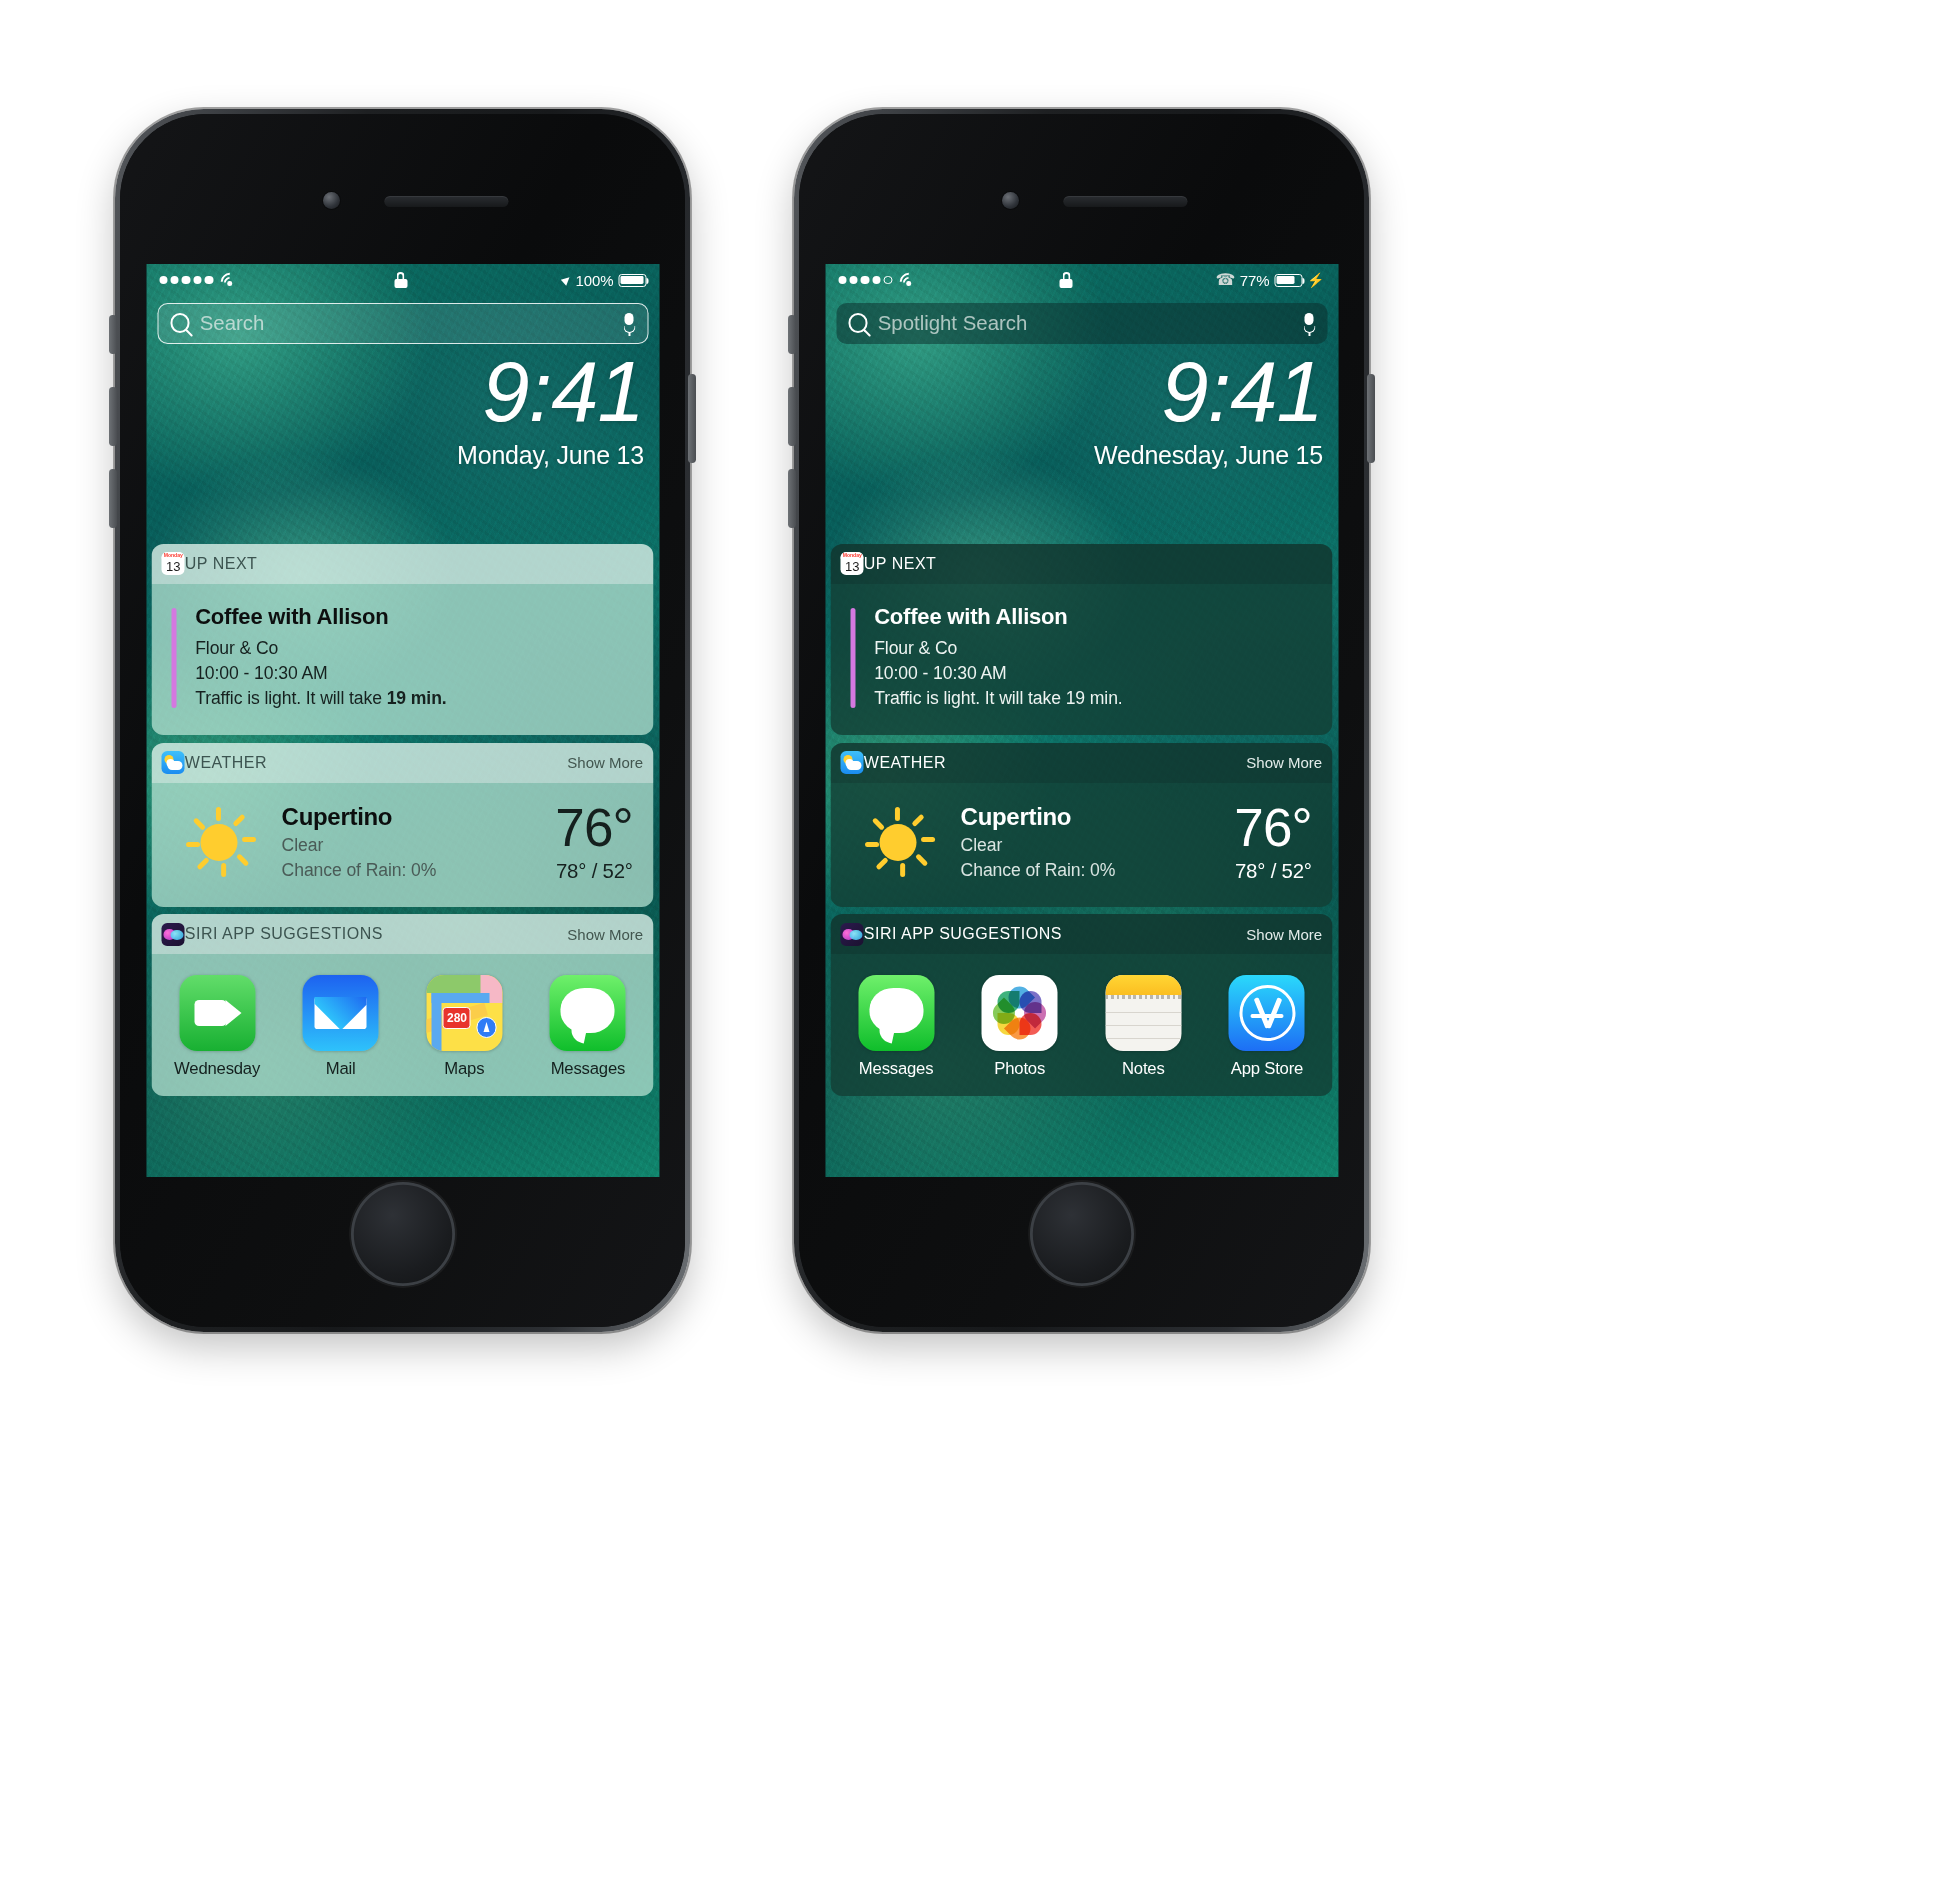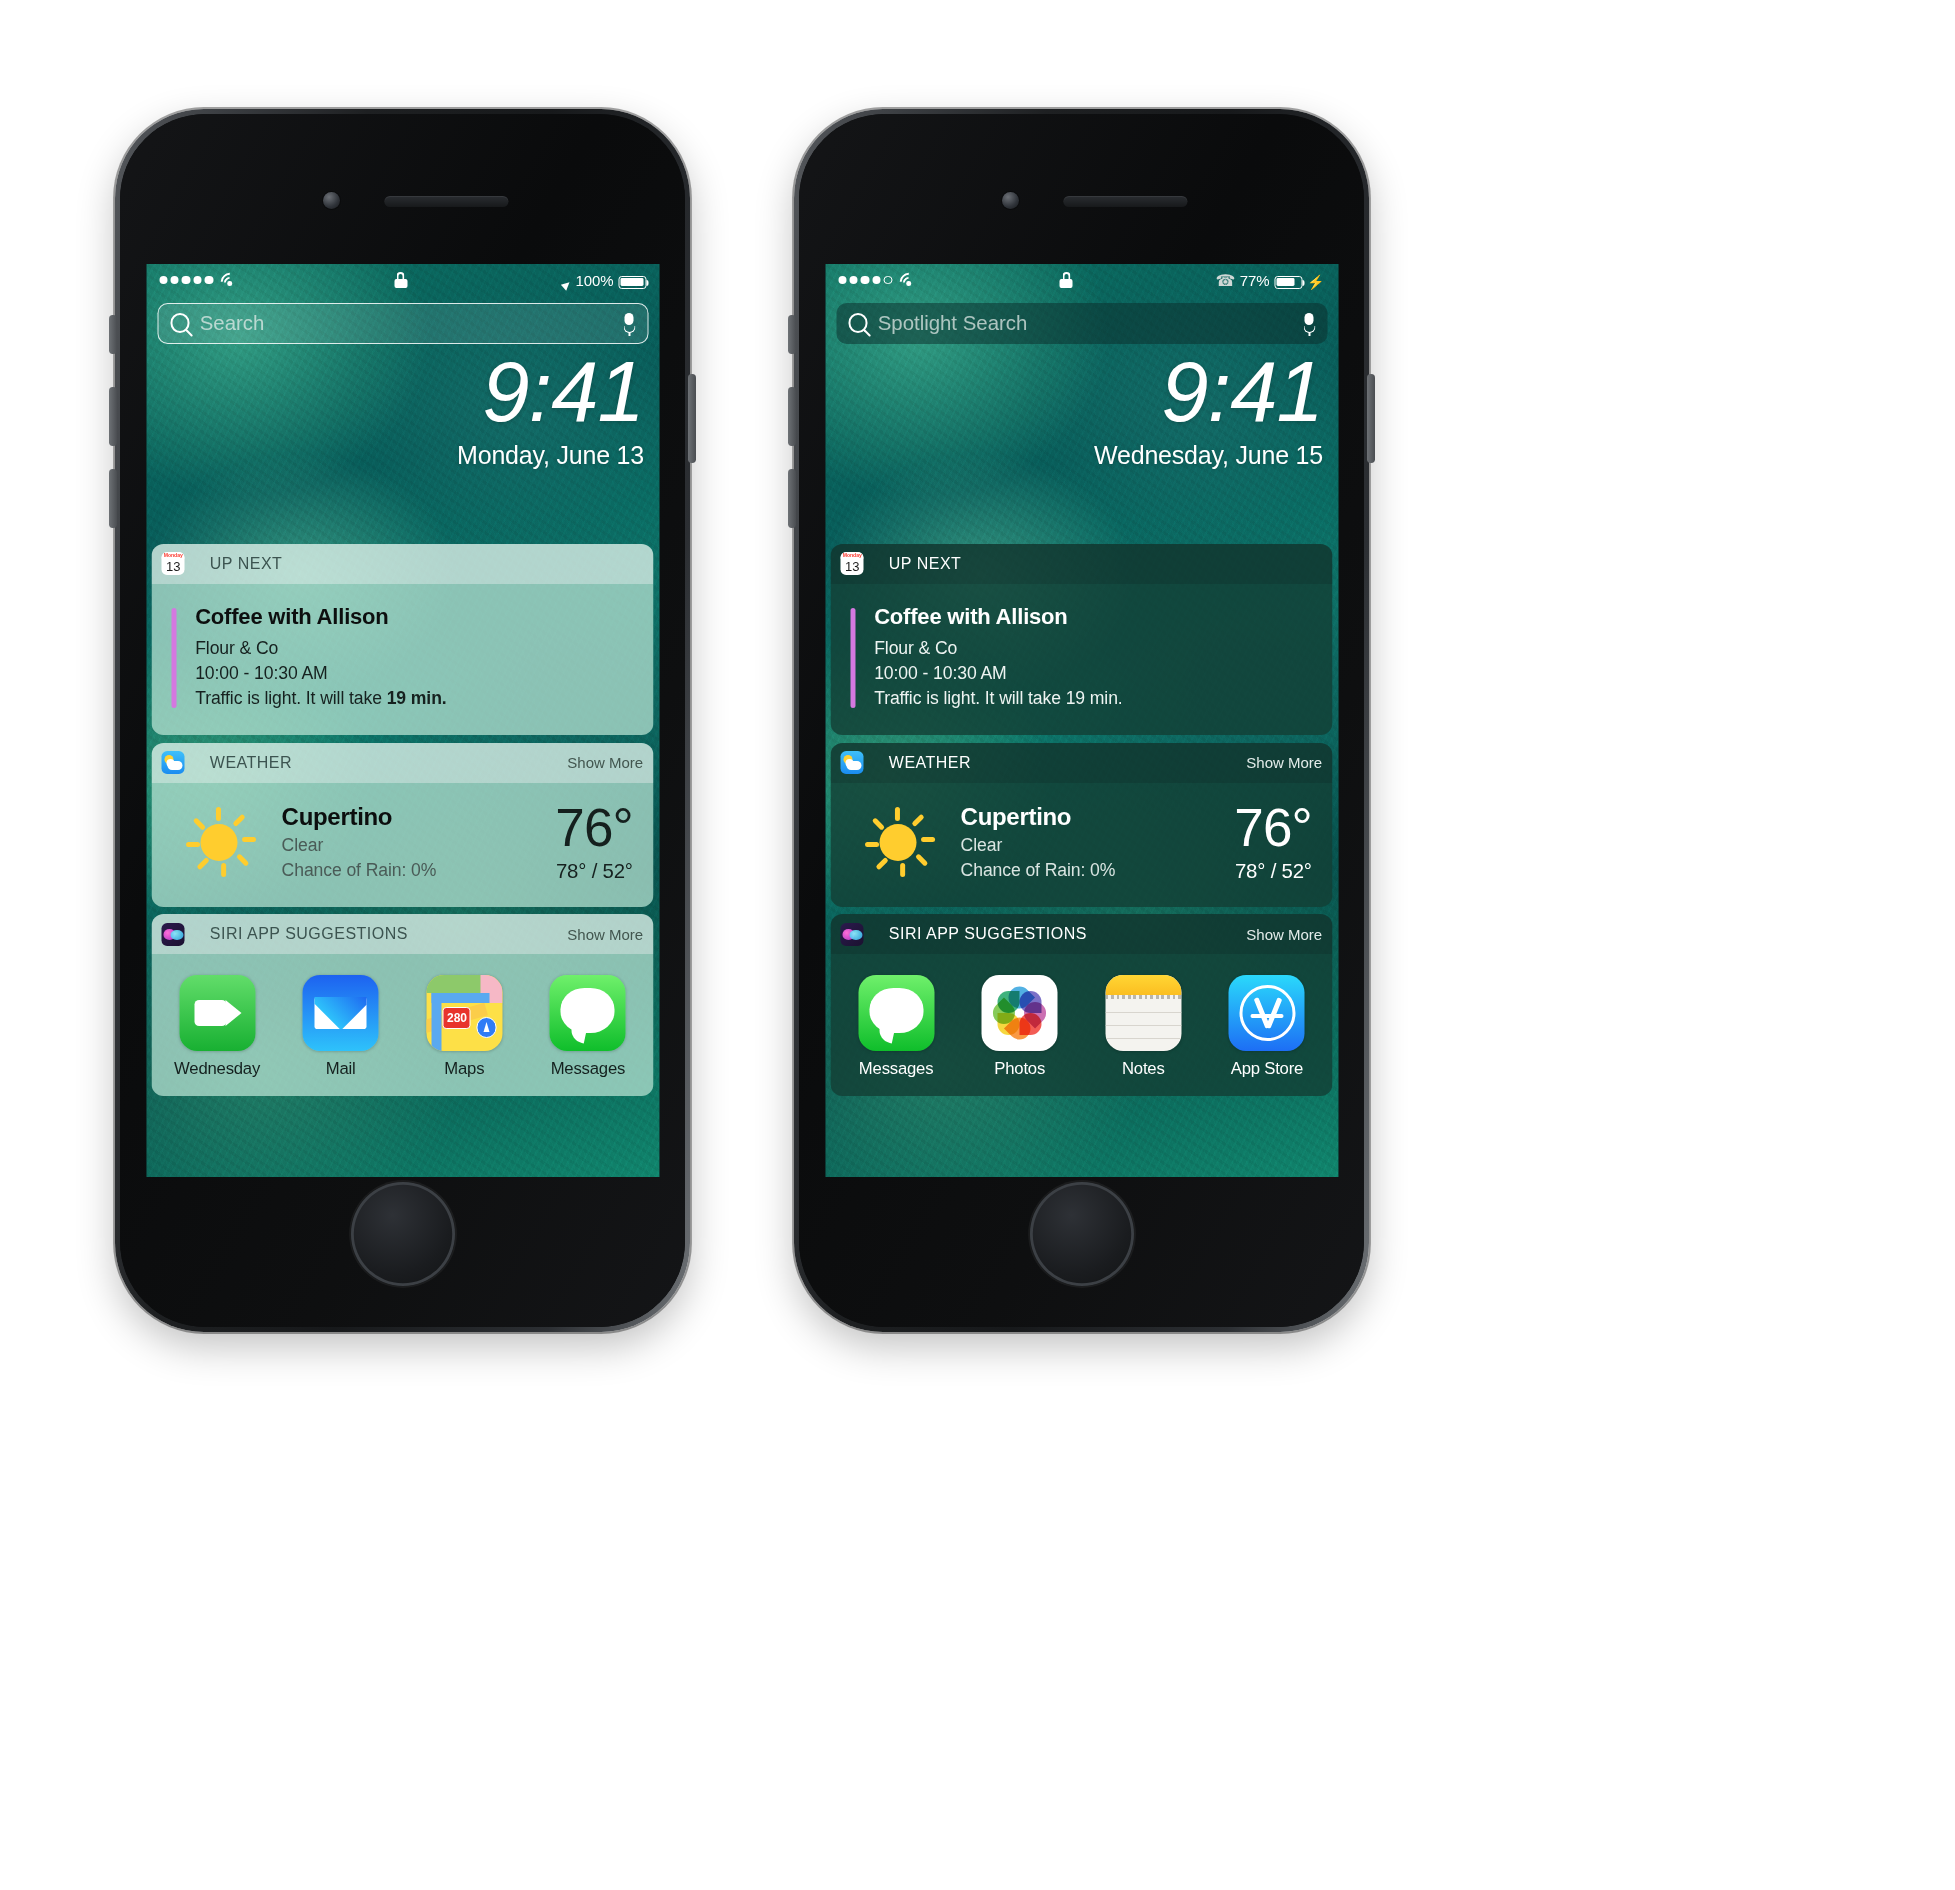--- a/index.html
+++ b/index.html
@@ -116,21 +116,21 @@
   .wifi{width:17.6px;height:14px;position:relative;margin-left:2.8px;}
   .wifi i{position:absolute;left:50%;transform:translateX(-50%);border-radius:50%;
     border:2px solid #fff;border-bottom-color:transparent;border-left-color:transparent;border-right-color:transparent;}
   .wifi i:nth-child(1){width:17.6px;height:17.6px;top:0;transform:translateX(-50%) rotate(-45deg);}
   .wifi i:nth-child(2){width:11px;height:11px;top:3.7px;transform:translateX(-50%) rotate(-45deg);}
   .wifi i:nth-child(3){width:4.6px;height:4.6px;top:8px;background:#fff;border:none;}
   .sb-center{flex:1;display:flex;justify-content:center;align-items:center;}
   .lock-ico{width:13px;height:16.7px;position:relative;}
   .lock-ico b{position:absolute;bottom:0;left:0;width:13px;height:9.3px;background:#fff;border-radius:1.9px;display:block;}
   .lock-ico s{position:absolute;top:0;left:2.8px;width:7.4px;height:8.3px;border:2px solid #fff;border-bottom:none;border-radius:4.6px 4.6px 0 0;display:block;}
-  .sb-right{display:flex;align-items:flex-end;gap:4.6px;font-size:15px;letter-spacing:-0.1px;}
+  .sb-right{display:flex;align-items:center;gap:4.6px;font-size:15px;letter-spacing:-0.1px;}
   .loc-arrow{width:0;height:0;border-left:8.3px solid #fff;border-top:4.6px solid transparent;border-bottom:4.6px solid transparent;transform:rotate(-42deg);}
   .bt-ico{font-size:16px;color:#cfd8d6;line-height:1;}
   .battery{width:28px;height:13px;border:1.5px solid #fff;border-radius:3.2px;position:relative;padding:1.3px;}
   .battery .fill{height:100%;background:#fff;border-radius:1.4px;}
   .battery::after{content:"";position:absolute;right:-3.7px;top:3.7px;width:2.2px;height:5.6px;background:#fff;border-radius:0 1.9px 1.9px 0;}
   .bolt{font-size:14px;line-height:1;margin-left:0.9px;}
 
   
   .searchbar{
     position:absolute; top:39px; left:11px; right:11px;
@@ -173,21 +173,21 @@
     display:flex; flex-direction:column; gap:7.4px;
   }
   .widget{ border-radius:12px; overflow:hidden; }
 
   .w-head{
     display:flex; align-items:center;
     height:40px; padding:0 10.2px;
   }
   .w-head .app-ico{width:23px;height:23px;border-radius:5.6px;flex:0 0 auto;overflow:hidden;position:relative;}
   .w-head .w-title{
-    margin-left:25px; font-size:16px; letter-spacing:0.5px; font-weight:400;
+    margin-left:0; font-size:16px; letter-spacing:0.5px; font-weight:400;
   }
   .w-head .show-more{ margin-left:auto; font-size:15px; }
 
   
   .light-w .w-head{ background:rgba(226,243,236,.78); }
   .light-w .w-head .w-title{ color:#3c5450; }
   .light-w .w-head .show-more{ color:#42564f; }
   .light-w .w-body{ background:rgba(183,226,211,.74); }
   
   .dark-w .w-head{ background:rgba(17,52,45,.82); }

